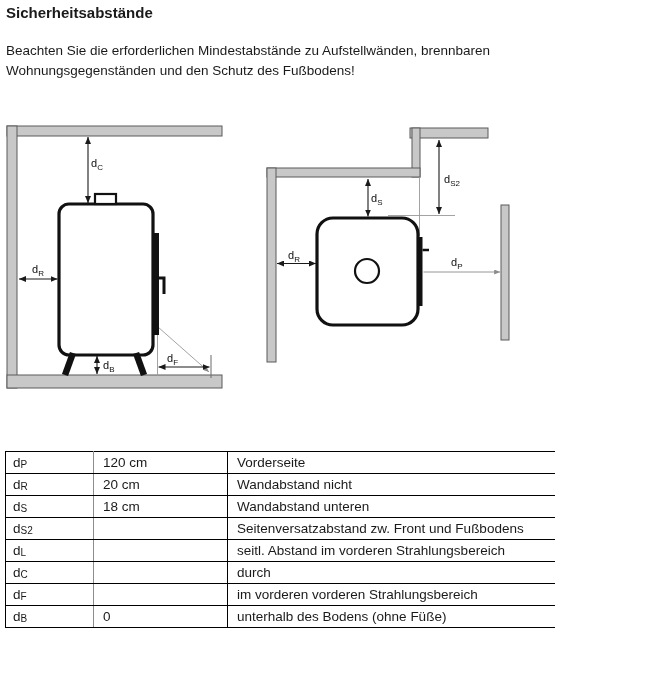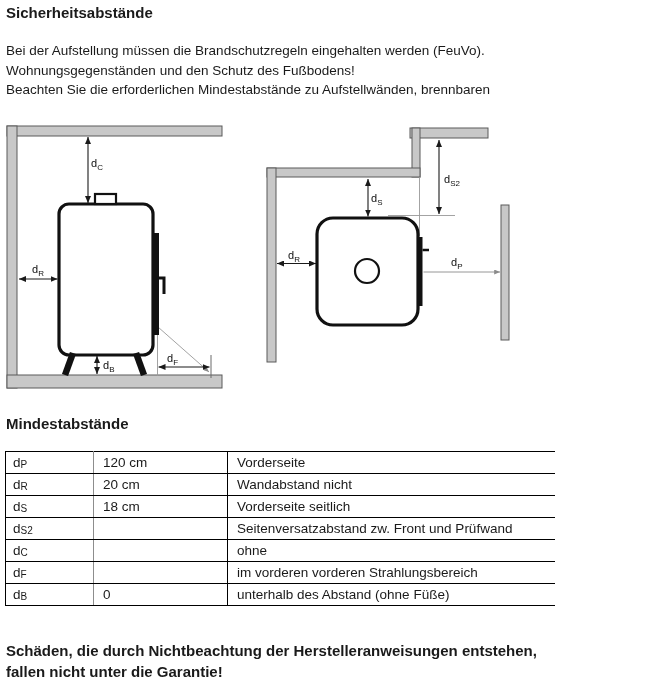--- a/index.html
+++ b/index.html
@@ -46,23 +46,22 @@
   }
 </style>
 </head>
 <body>
 
 <div class="page">
 
   <div class="doc-title">Sicherheitsabstände</div>
 
   <div class="intro">
-    <div>Bei der Aufstellung müssen die Brandschutzregeln eingehalten werden (FeuVo).</div>
+    <div>Beachten Sie die erforderlichen Mindestabstände zu Aufstellwänden, brennbaren</div>
     <div>Wohnungsgegenständen und den Schutz des Fußbodens!</div>
-    <div>Beachten Sie die erforderlichen Mindestabstände zu Aufstellwänden, brennbaren</div>
   </div>
 
   <svg id="side-view" class="diagram" width="230" height="280" viewBox="0 0 230 280">
     <defs>
       <marker id="ah-black" viewBox="0 0 7 6" refX="7" refY="3" markerWidth="7" markerHeight="6" markerUnits="userSpaceOnUse" orient="auto-start-reverse">
         <path d="M0,0 L7,3 L0,6 z" fill="#1a1a1a"></path>
       </marker>
       <marker id="ah-gray" viewBox="0 0 7 6" refX="7" refY="3" markerWidth="6" markerHeight="5" markerUnits="userSpaceOnUse" orient="auto-start-reverse">
         <path d="M0,0 L7,3 L0,6 z" fill="#8a8a8a"></path>
       </marker>
@@ -114,60 +113,60 @@
     <line x1="199" y1="25" x2="199" y2="99" stroke="#1a1a1a" stroke-width="1.1" marker-start="url(#ah-black)" marker-end="url(#ah-black)"></line>
     <line x1="37" y1="148.5" x2="76" y2="148.5" stroke="#1a1a1a" stroke-width="1.1" marker-start="url(#ah-black)" marker-end="url(#ah-black)"></line>
     <line x1="183.5" y1="157" x2="260" y2="157" stroke="#8a8a8a" stroke-width="0.9" marker-end="url(#ah-gray)"></line>
 
     <text class="dlabel" x="131" y="87"><tspan>d</tspan><tspan class="dsub" dy="2.5">S</tspan></text>
     <text class="dlabel" x="204" y="68"><tspan>d</tspan><tspan class="dsub" dy="2.5">S2</tspan></text>
     <text class="dlabel" x="48" y="144"><tspan>d</tspan><tspan class="dsub" dy="2.5">R</tspan></text>
     <text class="dlabel" x="211" y="151"><tspan>d</tspan><tspan class="dsub" dy="2.5">P</tspan></text>
   </svg>
 
-  <div class="section-heading">Mindestabstände</div>
 
   <table class="dist-table">
     <tbody>
       <tr>
         <td class="c1"><span>d</span><span class="sym-sub">P</span></td>
         <td class="c2">120 cm</td>
         <td class="c3">Vorderseite</td>
       </tr>
       <tr>
         <td class="c1"><span>d</span><span class="sym-sub">R</span></td>
         <td class="c2">20 cm</td>
         <td class="c3">Wandabstand nicht</td>
       </tr>
       <tr>
         <td class="c1"><span>d</span><span class="sym-sub">S</span></td>
         <td class="c2">18 cm</td>
-        <td class="c3">Vorderseite seitlich</td>
+        <td class="c3">Wandabstand unteren</td>
       </tr>
       <tr>
         <td class="c1"><span>d</span><span class="sym-sub">S2</span></td>
         <td class="c2"></td>
-        <td class="c3">Seitenversatzabstand zw. Front und Prüfwand</td>
+        <td class="c3">Seitenversatzabstand zw. Front und Fußbodens</td>
+      </tr>
+      <tr>
+        <td class="c1"><span>d</span><span class="sym-sub">L</span></td>
+        <td class="c2"></td>
+        <td class="c3">seitl. Abstand im vorderen Strahlungsbereich</td>
       </tr>
       <tr>
         <td class="c1"><span>d</span><span class="sym-sub">C</span></td>
         <td class="c2"></td>
-        <td class="c3">ohne</td>
+        <td class="c3">durch</td>
       </tr>
       <tr>
         <td class="c1"><span>d</span><span class="sym-sub">F</span></td>
         <td class="c2"></td>
         <td class="c3">im vorderen vorderen Strahlungsbereich</td>
       </tr>
       <tr>
         <td class="c1"><span>d</span><span class="sym-sub">B</span></td>
         <td class="c2">0</td>
-        <td class="c3">unterhalb des Abstand (ohne Füße)</td>
+        <td class="c3">unterhalb des Bodens (ohne Füße)</td>
       </tr>
     </tbody>
   </table>
 
-  <div class="footer-warning">
-    <div>Schäden, die durch Nichtbeachtung der Herstelleranweisungen entstehen,</div>
-    <div>fallen nicht unter die Garantie!</div>
-  </div>
 
 </div>
 
 </body></html>

